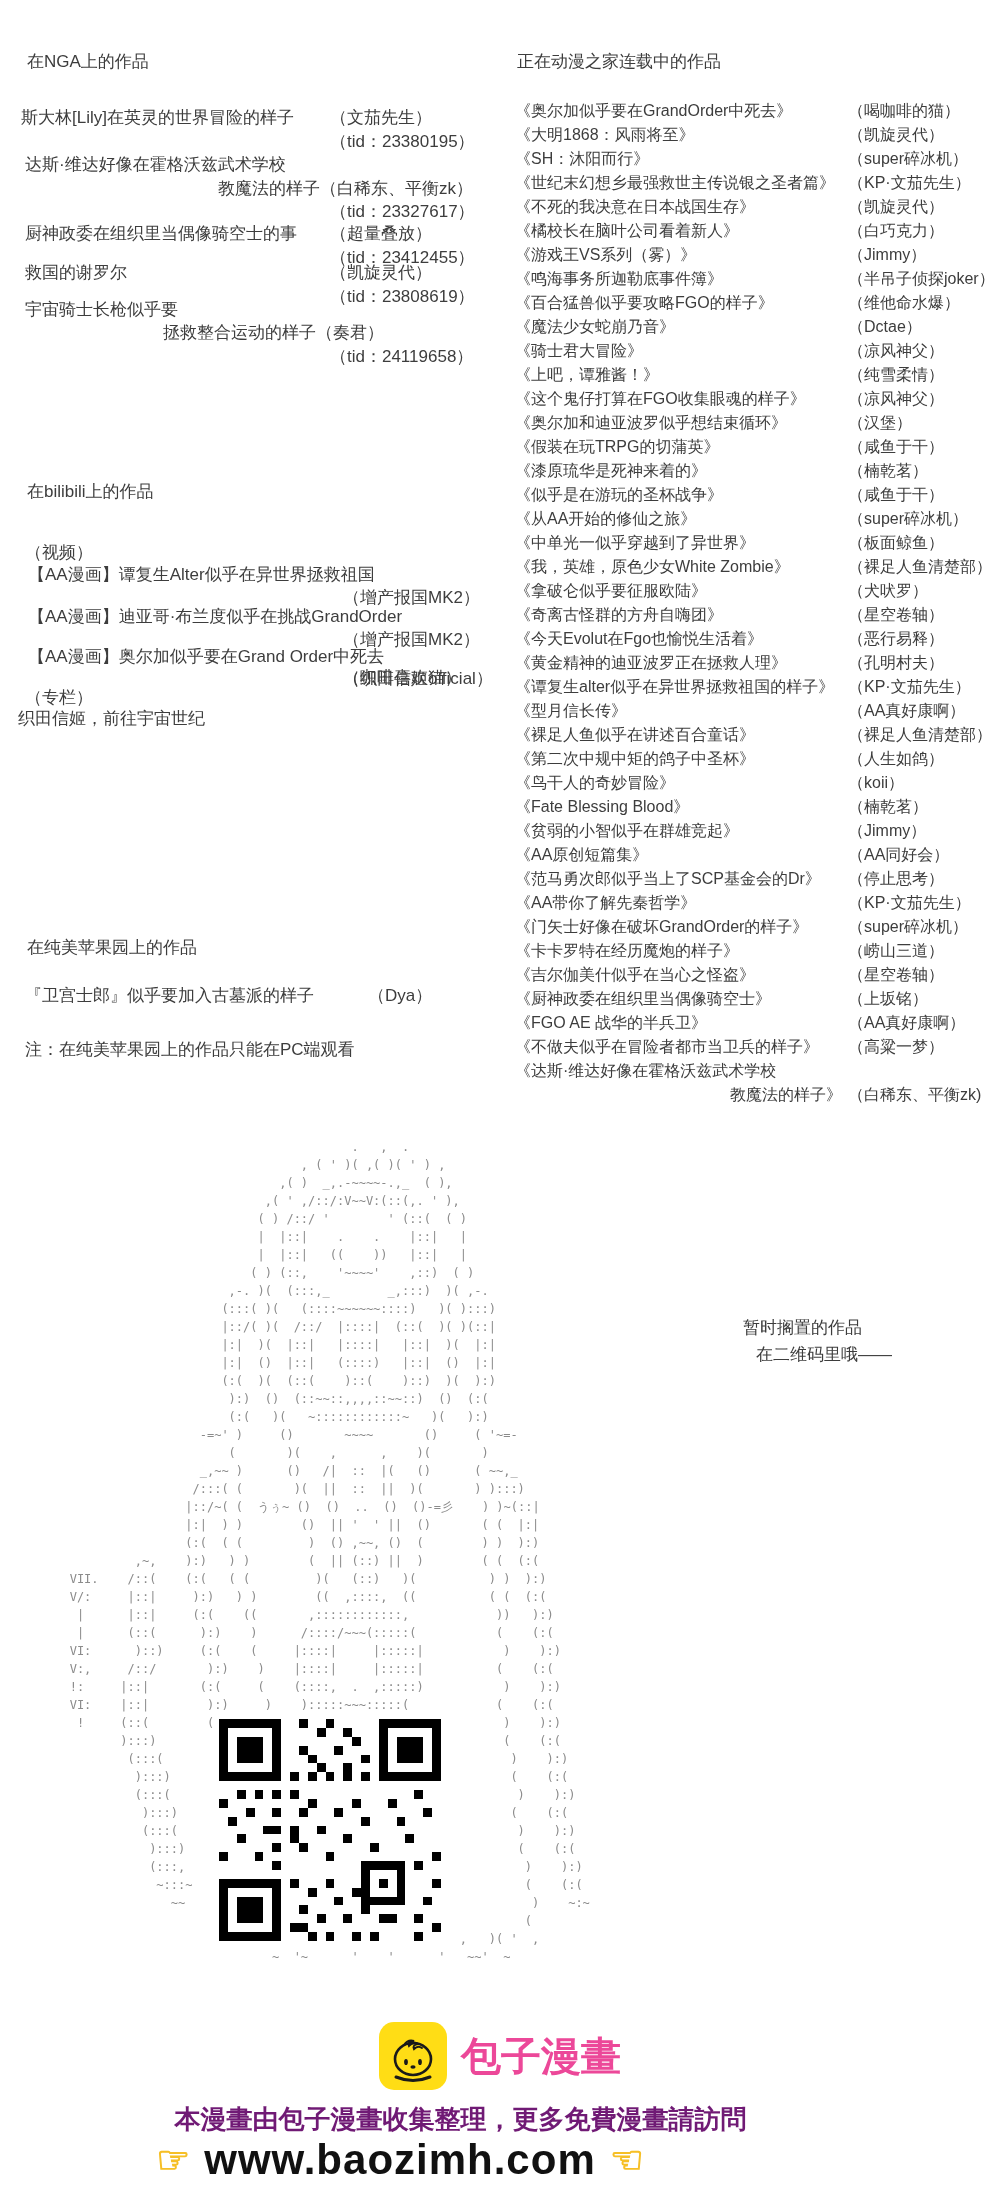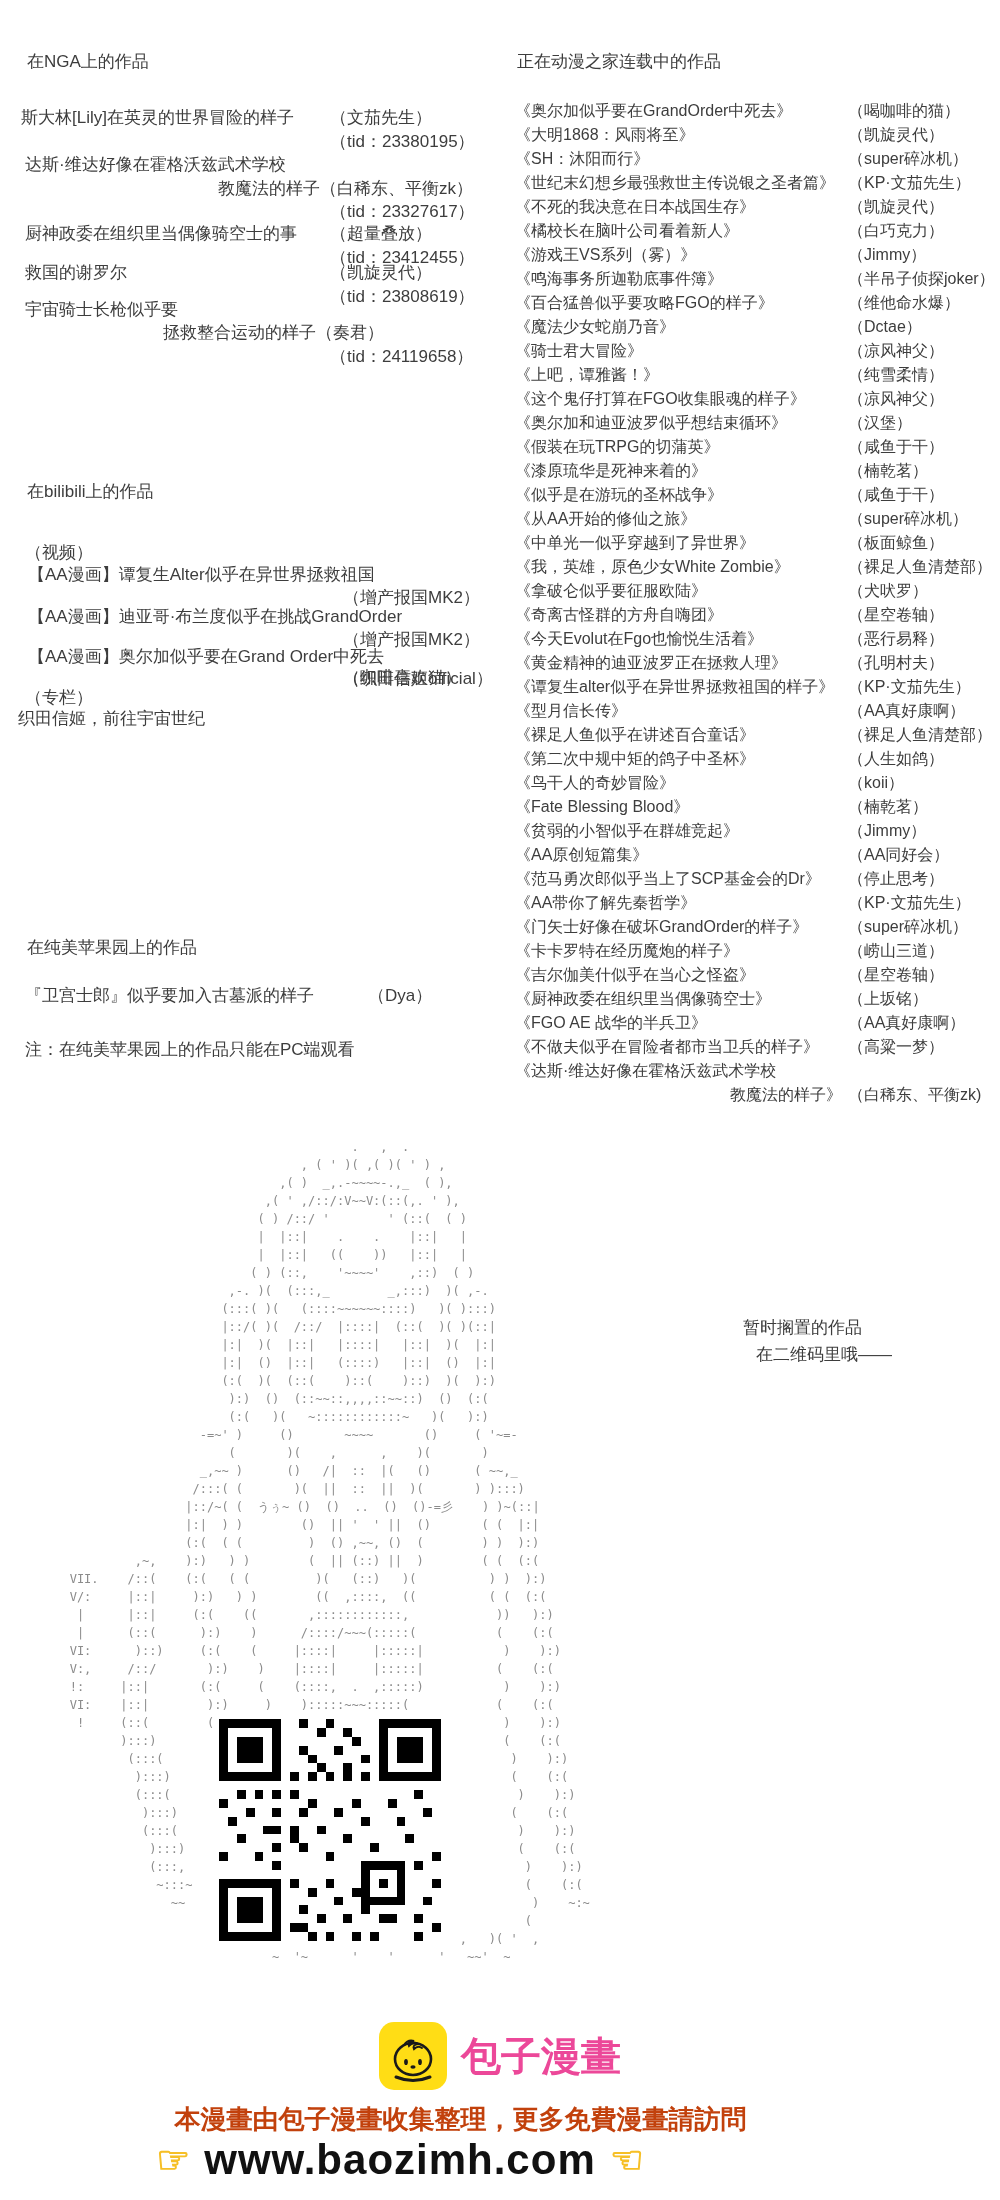--- a/index.html
+++ b/index.html
@@ -24,21 +24,21 @@
     font-family:"DejaVu Sans Mono",monospace;font-size:12px;line-height:18px;
     color:#8b8b8b;white-space:pre;
   }
   
   .qr{position:absolute;left:215px;top:1715px;width:230px;height:230px;background:#ffffff;padding:4px;box-sizing:border-box;}
   .qr svg{width:100%;height:100%;shape-rendering:crispEdges;}
   
   .footer-brand-row{position:absolute;left:0;top:2022px;width:1000px;display:flex;justify-content:center;align-items:center;gap:14px;}
   .brand-logo{width:68px;height:68px;}
   .brand-name{font-size:40px;font-weight:bold;color:#ec4899;}
-  .footer-line1{position:absolute;left:0;top:2102px;width:921px;text-align:center;font-size:26px;font-weight:bold;color:#c2410c;}
+  .footer-line1{position:absolute;left:0;top:2102px;width:921px;text-align:center;font-size:26px;font-weight:bold;color:#701a75;}
   .footer-line2{position:absolute;left:0;top:2136px;width:800px;text-align:center;font-weight:bold;color:#111;}
   .footer-line2 .url{font-size:42px;vertical-align:middle;letter-spacing:1px;}
   .footer-line2 .hand{font-size:38px;color:#f6bf26;vertical-align:middle;margin:0 14px;}
 </style>
 </head>
 <body>
 
 <div class="abs sec-header" style="left:27px;top:50px;">在NGA上的作品</div>
 
 <div class="abs l-text" style="left:21px;top:106px;">斯大林[Lily]在英灵的世界冒险的样子</div>

